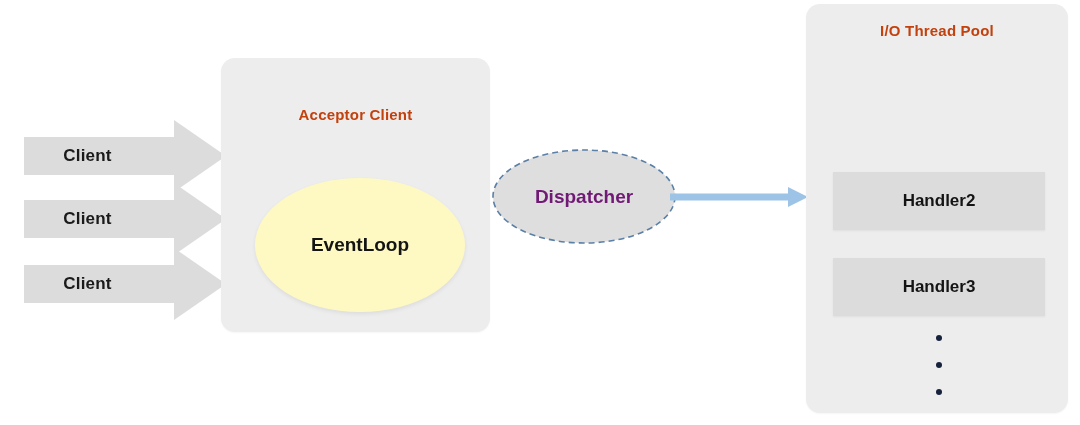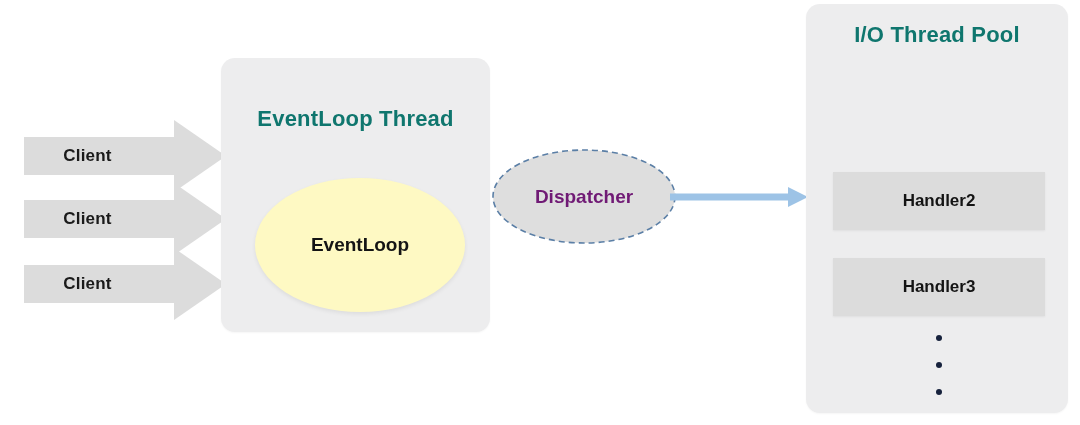--- a/index.html
+++ b/index.html
@@ -51,23 +51,23 @@
     position: absolute;
     background: #ededee;
     border-radius: 14px;
     box-shadow: 0 1px 2px rgba(0,0,0,0.04);
   }
   .panel-title {
     position: absolute;
     left: 0;
     right: 0;
     text-align: center;
-    font-size: 22px;
-    font-weight: bold;
-    color: #0f766e;
+    font-size: 15px;
+    font-weight: bold;
+    color: #c2410c;
     letter-spacing: 0.2px;
   }
 
   
   #eventloop-ellipse {
     position: absolute;
     background: #fef9c3;
     border-radius: 50%;
     display: flex;
     align-items: center;
@@ -150,21 +150,21 @@
   </div>
 
   <div class="client-arrow" style="top:246px;">
     <svg viewBox="0 0 202 76">
       <path d="M0 19 L150 19 L150 2 L202 38 L150 74 L150 57 L0 57 Z" fill="#dcdcdc"></path>
     </svg>
     <div class="client-label">Client</div>
   </div>
 
   <div class="panel" id="acceptor-panel" style="left:221px; top:58px; width:269px; height:274px;">
-    <div class="panel-title" style="top:48px;">EventLoop Thread</div>
+    <div class="panel-title" style="top:48px;">Acceptor Client</div>
   </div>
 
   <div id="eventloop-ellipse" style="left:255px; top:178px; width:210px; height:134px;">
     <span class="elabel">EventLoop</span>
   </div>
 
   <div id="dispatcher" style="left:491px; top:148px; width:186px; height:97px;">
     <svg width="186" height="97" viewBox="0 0 186 97">
       <ellipse cx="93" cy="48.5" rx="91" ry="46.5" fill="#dedede" stroke="#5b7fa6" stroke-width="1.6" stroke-dasharray="6 4"></ellipse>
     </svg>

